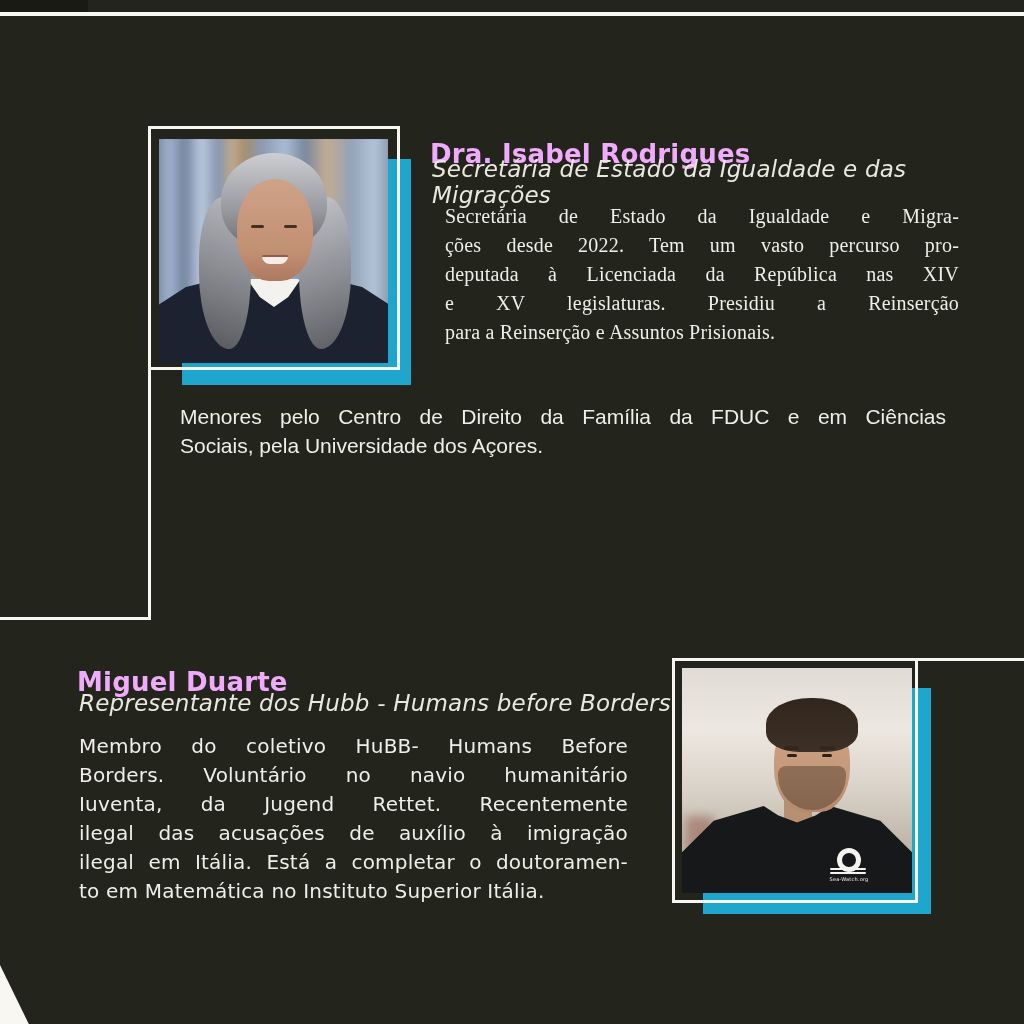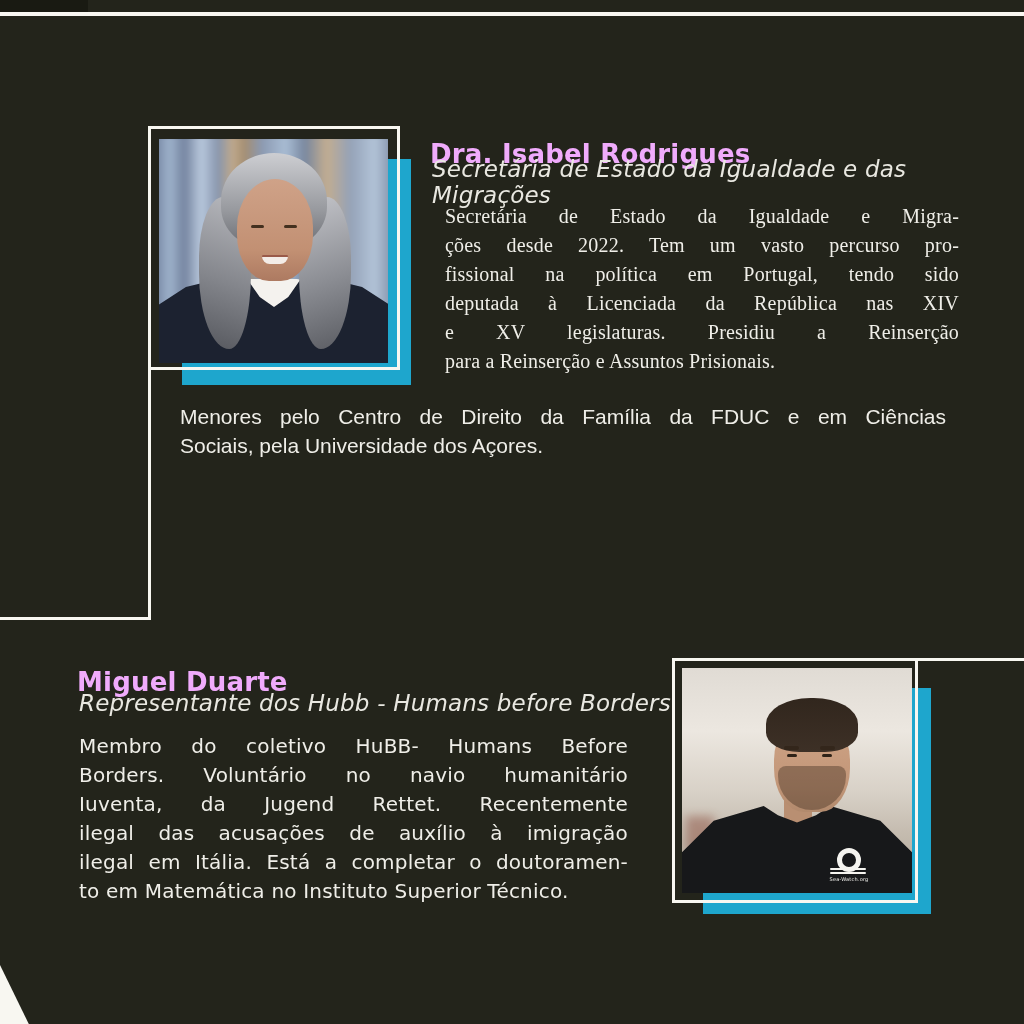--- a/index.html
+++ b/index.html
@@ -121,21 +121,20 @@
         <div class="p1-eye p1-eyeR"></div>
         <div class="p1-mouth"></div>
       </div>
     </div>
 
     <h1 class="name name1">Dra. Isabel Rodrigues</h1>
     <div class="role role1">Secretária de Estado da Igualdade e das Migrações</div>
     <div class="para bio1">
         <div class="jl">Secretária de Estado da Igualdade e Migra-</div>
         <div class="jl">ções desde 2022. Tem um vasto percurso pro-</div>
-        <div class="jl">fissional na política em Portugal, tendo sido</div>
         <div class="jl">deputada à Licenciada da República nas XIV</div>
         <div class="jl">e XV legislaturas. Presidiu a Reinserção</div>
         <div class="jl">para a Reinserção e Assuntos Prisionais.</div>
       </div>
     <div class="para bio1b">
         <div class="jl">Menores pelo Centro de Direito da Família da FDUC e em Ciências</div>
         <div class="jl">Sociais, pela Universidade dos Açores.</div>
       </div>
   </section>
 
@@ -162,18 +161,18 @@
     </div>
 
     <h1 class="name name2">Miguel Duarte</h1>
     <div class="role role2">Representante dos Hubb - Humans before Borders</div>
     <div class="para bio2">
         <div class="jl">Membro do coletivo HuBB- Humans Before</div>
         <div class="jl">Borders. Voluntário no navio humanitário</div>
         <div class="jl">Iuventa, da Jugend Rettet. Recentemente</div>
         <div class="jl">ilegal das acusações de auxílio à imigração</div>
         <div class="jl">ilegal em Itália. Está a completar o doutoramen-</div>
-        <div class="jl">to em Matemática no Instituto Superior Técnico.</div>
+        <div class="jl">to em Matemática no Instituto Superior Itália.</div>
       </div>
   </section>
 
   <div class="abs corner-triangle"></div>
 </div>
 
 </body></html>

